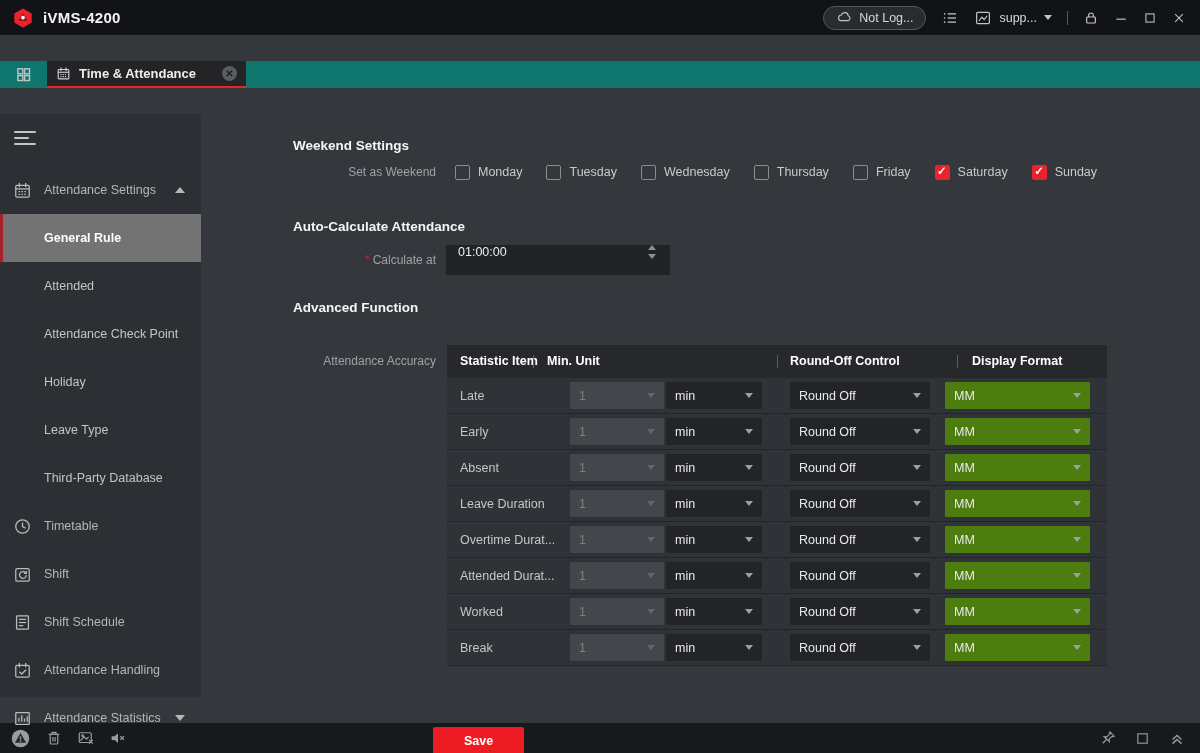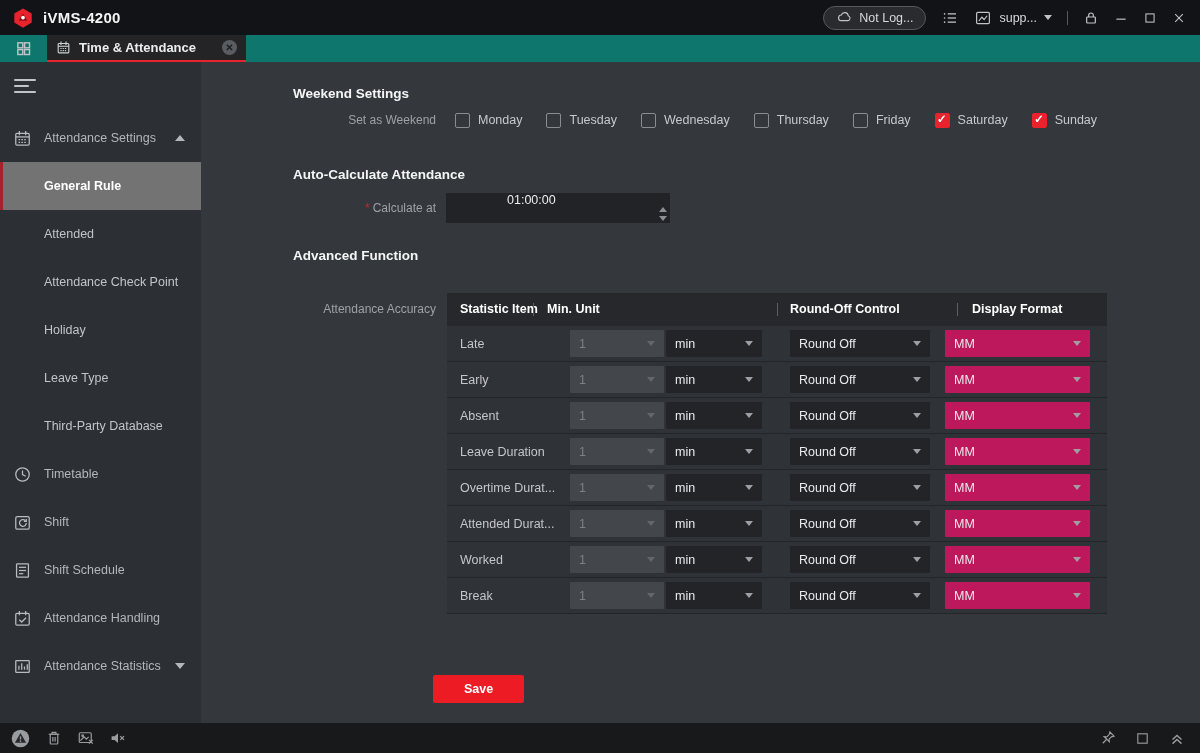--- a/index.html
+++ b/index.html
@@ -1,18 +1,18 @@
 <!DOCTYPE html>
 <html><head>
 <meta charset="utf-8">
 <style>
   * { box-sizing: border-box; margin: 0; padding: 0; }
   html,body { width:1200px; height:753px; overflow:hidden; }
   body { font-family:"Liberation Sans", sans-serif; background:#34373c; color:#c7c9cc; }
-  .window { width:1200px; height:753px; display:flex; flex-direction:column; }
+  .window { width:1200px; height:753px; display:flex; flex-direction:column;gap:26px; }
 
   
   .topbar { height:35px; background:#121316; display:flex; align-items:center; padding:0 14px 0 12px; flex:0 0 auto; }
   .logo { width:22px; height:22px; }
   .app-title { color:#f3f4f5; font-weight:bold; font-size:15px; margin-left:9px; letter-spacing:.3px; }
   .topbar-right { margin-left:auto; display:flex; align-items:center; gap:15px; }
   .pill { height:24px; border:1px solid #55585c; background:#292b2e; border-radius:13px; display:flex; align-items:center; gap:6px; padding:0 12px; color:#d6d8da; font-size:12.5px;justify-content:center; }
   .tico { width:18px; height:18px; color:#c2c4c7; display:inline-flex; }
   .tico svg { width:100%; height:100%; }
   .user-group { display:flex; align-items:center; gap:7px; color:#d6d8da; font-size:12.5px; }
@@ -58,42 +58,42 @@
   .req { color:#d2232e; margin-right:3px; }
   #row-weekend { top:48px; align-items:center; height:20px; }
   #row-weekend .form-label { margin-right:19px; }
   .days { display:flex; align-items:center; gap:24px; }
   .day { display:flex; align-items:center; gap:8px; font-size:12.5px; color:#c7c9cc; white-space:nowrap; }
   .cb { width:15px; height:15px; border:1.5px solid #8a8d90; border-radius:2px; background:transparent; position:relative; }
   .cb.checked { border-color:#e8232d; background:#e8232d; }
   .cb.checked::after { content:"\2713"; position:absolute; left:1.5px; top:-1.5px; color:#fff; font-size:11.5px; font-weight:bold; }
   #row-calc { top:131px; align-items:center; height:30px; }
   #row-calc .form-label { margin-right:10px; }
-  .time-input { width:224px; height:30px; background:#212327; display:flex; align-items:flex-end; padding:0 3px 0 12px;flex-direction:column; }
+  .time-input { width:224px; height:30px; background:#212327; display:flex; align-items:flex-start; padding:0 14px 0 12px; }
   .time-input input { background:transparent; border:none; outline:none; color:#eceded; font-size:12.5px; font-family:"Liberation Sans",sans-serif; width:160px; }
   .spinner { margin-left:auto; display:flex; flex-direction:column; gap:4px; align-items:center; }
   .spin-up { width:0; height:0; border-left:4px solid transparent; border-right:4px solid transparent; border-bottom:5px solid #8b8e92; }
   .spin-down { width:0; height:0; border-left:4px solid transparent; border-right:4px solid transparent; border-top:5px solid #8b8e92; }
   #row-acc { top:231px; align-items:flex-start; }
   #row-acc .form-label { margin-right:11px; padding-top:9px; }
 
   
   .acc-table { width:660px; background:#26282b; }
   .acc-header { height:33px; position:relative; }
   .acc-header span.hcell { position:absolute; top:9px; color:#ffffff; font-weight:bold; font-size:12.5px; white-space:nowrap; }
   .hsep { position:absolute; top:10px; width:1px; height:13px; background:#5c5f63; }
   .acc-row { height:36px; display:flex; align-items:center; padding-left:13px; background:#2f3236; border-bottom:1px solid #232528; }
   .cell-name { width:110px; flex:0 0 110px; font-size:12.5px; color:#c4c6c9; white-space:nowrap; overflow:hidden; }
   .sel { height:27px; display:flex; align-items:center; padding:0 9px; font-size:12.5px; border-radius:1px; }
   .sel .sel-caret { margin-left:auto; width:0; height:0; border-left:4px solid transparent; border-right:4px solid transparent; border-top:5px solid #9ca0a4; }
   .sel.disabled { width:94px; flex:0 0 94px; background:#43474c; color:#7c8084; }
   .sel.disabled .sel-caret { border-top-color:#63676b; }
   .sel.unit { width:96px; flex:0 0 96px; background:#222428; color:#e9eaeb; margin-left:2px; }
   .sel.round { width:140px; flex:0 0 140px; background:#222428; color:#e9eaeb; margin-left:28px; }
-  .sel.fmt { width:145px; flex:0 0 145px; background:#be185d; color:#e9eaeb; margin-left:15px; }
+  .sel.fmt { width:145px; flex:0 0 145px; background:#4d7c0f; color:#e9eaeb; margin-left:15px; }
 
   .save-btn { position:absolute; left:232px; top:613px; width:91px; height:28px; background:#ed1c24; color:#ffffff; font-weight:bold; font-size:12.5px; border:none; border-radius:2px; font-family:"Liberation Sans",sans-serif; }
 
   
   .bottombar { height:30px; background:#17191b; flex:0 0 auto; display:flex; align-items:center; padding:0 14px 0 10px; }
   .bico { width:18px; height:18px; color:#9a9da0; display:inline-flex; margin-right:14px; }
   .bico svg { width:100%; height:100%; }
   .bico.big { width:21px; height:21px; }
   .bottom-right { margin-left:auto; display:flex; align-items:center; }
   .bottom-right .bico { margin-right:0; margin-left:18px; }

